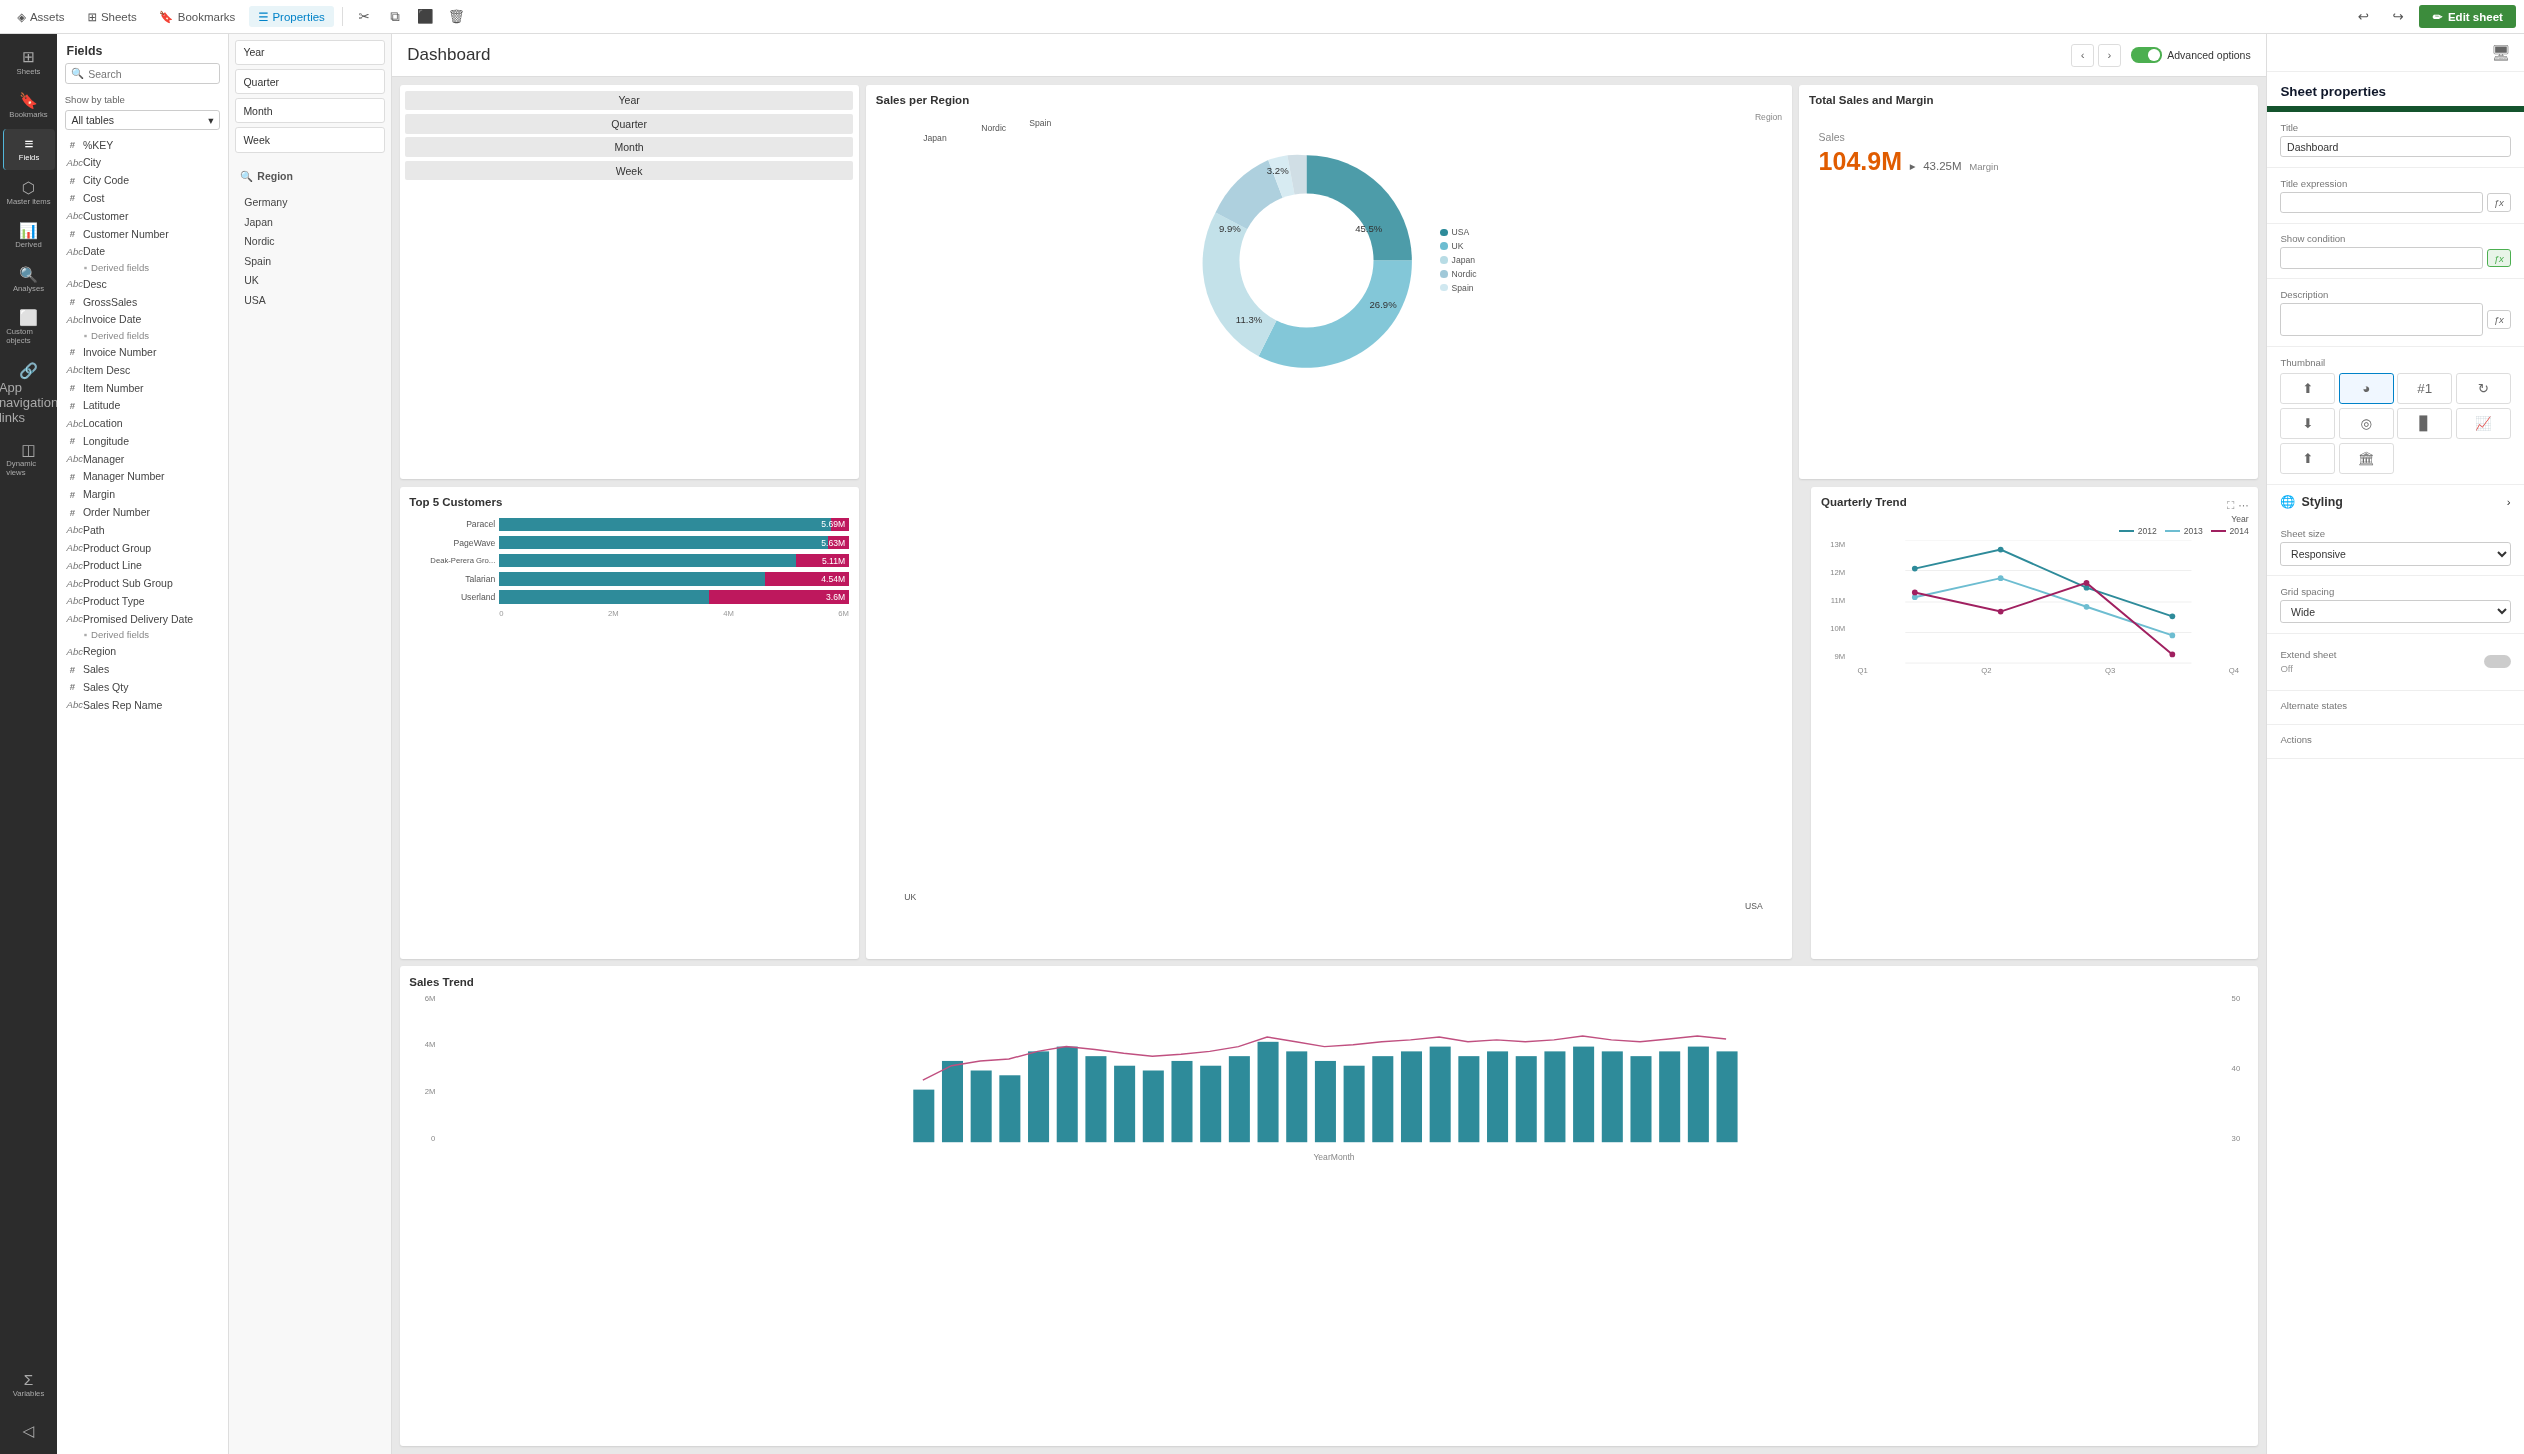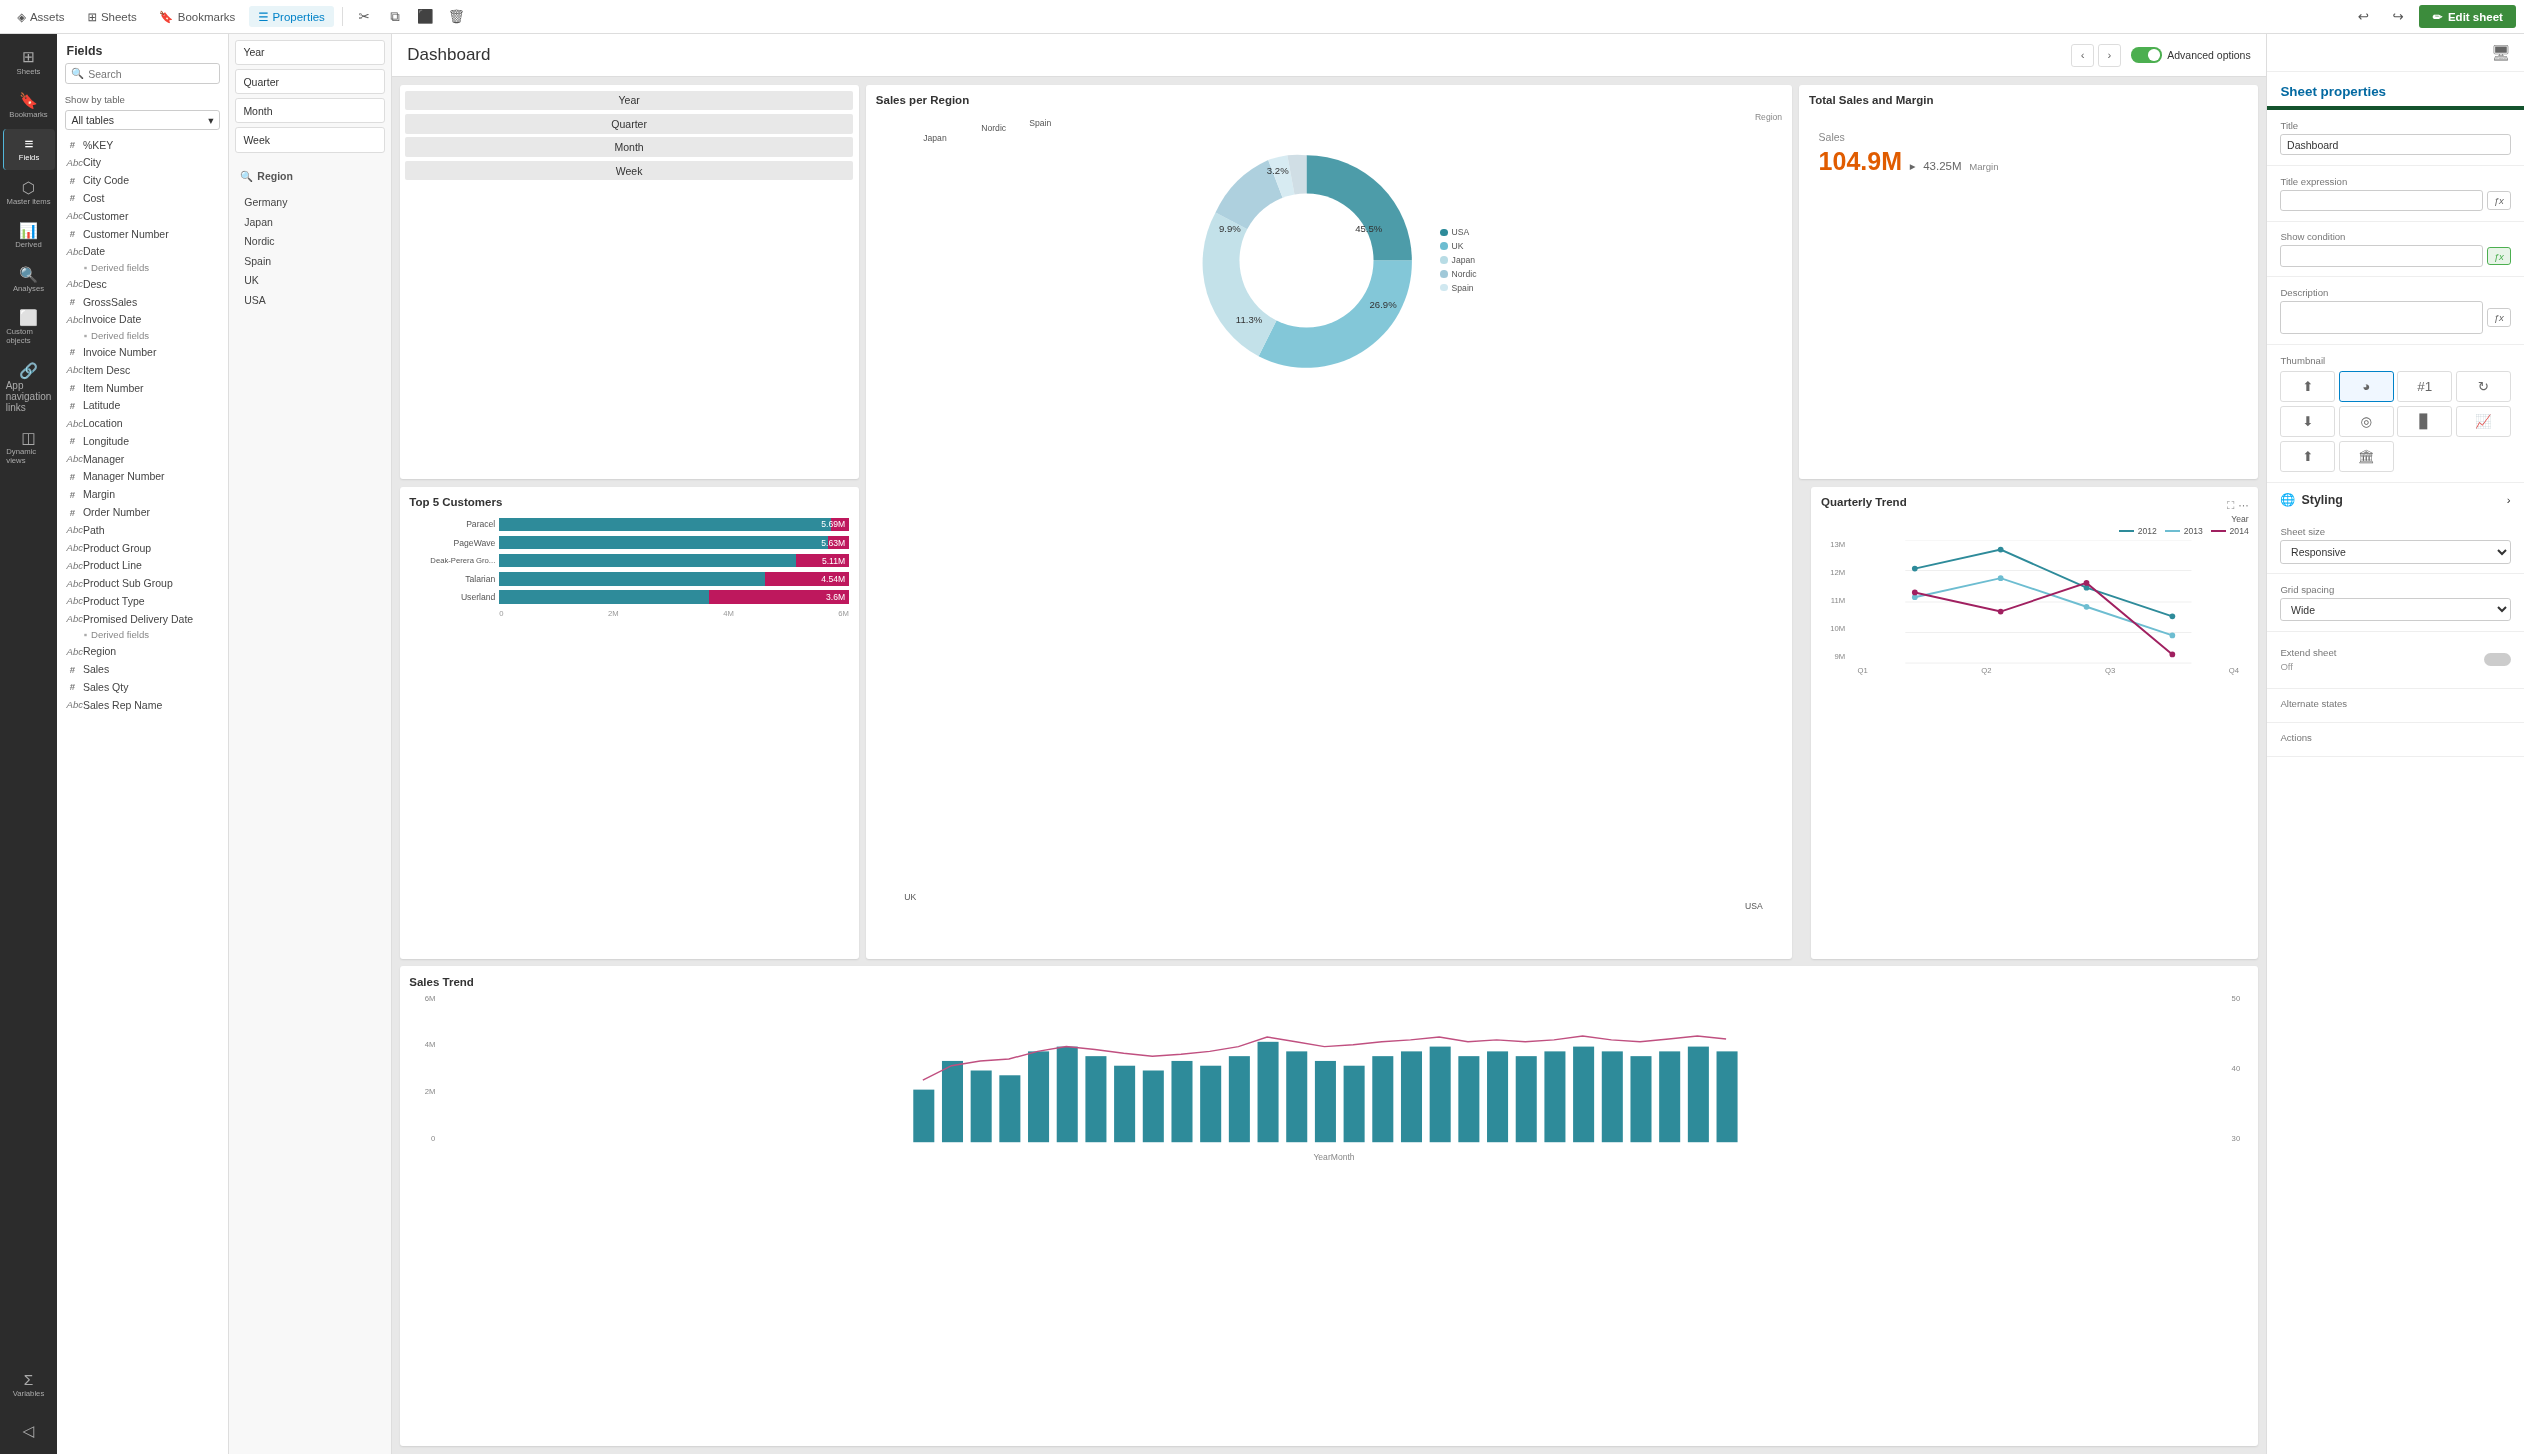--- a/index.html
+++ b/index.html
@@ -69,21 +69,21 @@
     .bar-chart-container { padding: 3.8px 0; }
     .bar-row { display: flex; align-items: center; margin-bottom: 4.8px; gap: 3.8px; }
     .bar-label { width: 86px; font-size: 8.6px; color: #555; text-align: right; white-space: nowrap; overflow: hidden; text-overflow: ellipsis; }
     .bar-track { flex: 1; height: 13.4px; background: #be185d; position: relative; }
     .bar-fill { height: 100%; background: #2e8b9a; }
     .bar-value { font-size: 8.6px; color: #fff; position: absolute; right: 3.8px; top: 50%; transform: translateY(-50%); }
     .bar-axis { display: flex; justify-content: space-between; font-size: 7.7px; color: #999; margin-left: 90px; margin-top: 1.9px; }
 
     
     .properties-panel { width: 258px; background: #fff; border-left: 1px solid #ddd; display: flex; flex-direction: column; overflow-y: auto; flex-shrink: 0; }
-    .props-header { padding: 11.5px 13.4px 7.7px; font-size: 13.4px; font-weight: 600; color: #0369a1; border-bottom: 4px solid #14532d; }
+    .props-header { padding: 11.5px 13.4px 7.7px; font-size: 13.4px; font-weight: 600; color: #0f172a; border-bottom: 6px solid #14532d; }
     .prop-section { padding: 9.6px 13.4px; border-bottom: 1px solid #eee; }
     .prop-label { font-size: 9.6px; color: #777; margin-bottom: 2.9px; text-transform: none; }
     .prop-input { width: 100%; border: 1px solid #ccc; border-radius: 2.9px; padding: 3.8px 5.7px; font-size: 10.5px; color: #333; background: #fff; }
     .prop-input-row { display: flex; gap: 3.8px; align-items: center; }
     .fx-btn { background: #fff; border: 1px solid #ccc; border-radius: 2.9px; padding: 2.9px 5.7px; font-size: 9.6px; color: #666; cursor: pointer; font-style: italic; }
     .thumbnail-grid { display: grid; grid-template-columns: repeat(4, 1fr); gap: 3.8px; margin-top: 5.7px; }
     .thumb-item { border: 1px solid #ddd; border-radius: 2.9px; height: 31px; display: flex; align-items: center; justify-content: center; cursor: pointer; font-size: 13.4px; color: #666; }
     .thumb-item.active { border: 1.9px solid #0082c8; background: #f0f7ff; }
     .styling-header { display: flex; align-items: center; justify-content: space-between; padding: 9.6px 13.4px; cursor: pointer; }
     .styling-header-left { display: flex; align-items: center; gap: 5.7px; font-size: 12.4px; font-weight: 600; color: #333; }
@@ -163,21 +163,21 @@
     <div class="nav-item">
       <span class="nav-icon">🔍</span>
       <span style="font-size:7.7px;">Analyses</span>
     </div>
     <div class="nav-item">
       <span class="nav-icon">⬜</span>
       <span style="font-size:7.7px;">Custom objects</span>
     </div>
     <div class="nav-item">
       <span class="nav-icon">🔗</span>
-      <span style="font-size:10px;">App navigation links</span>
+      <span style="font-size:13px;">App navigation links</span>
     </div>
     <div class="nav-item">
       <span class="nav-icon">◫</span>
       <span style="font-size:7.7px;">Dynamic views</span>
     </div>
     <div class="nav-item nav-bottom">
       <span class="nav-icon">Σ</span>
       <span style="font-size:7.7px;">Variables</span>
     </div>
     <div class="nav-item" style="margin-top:7.7px;">

